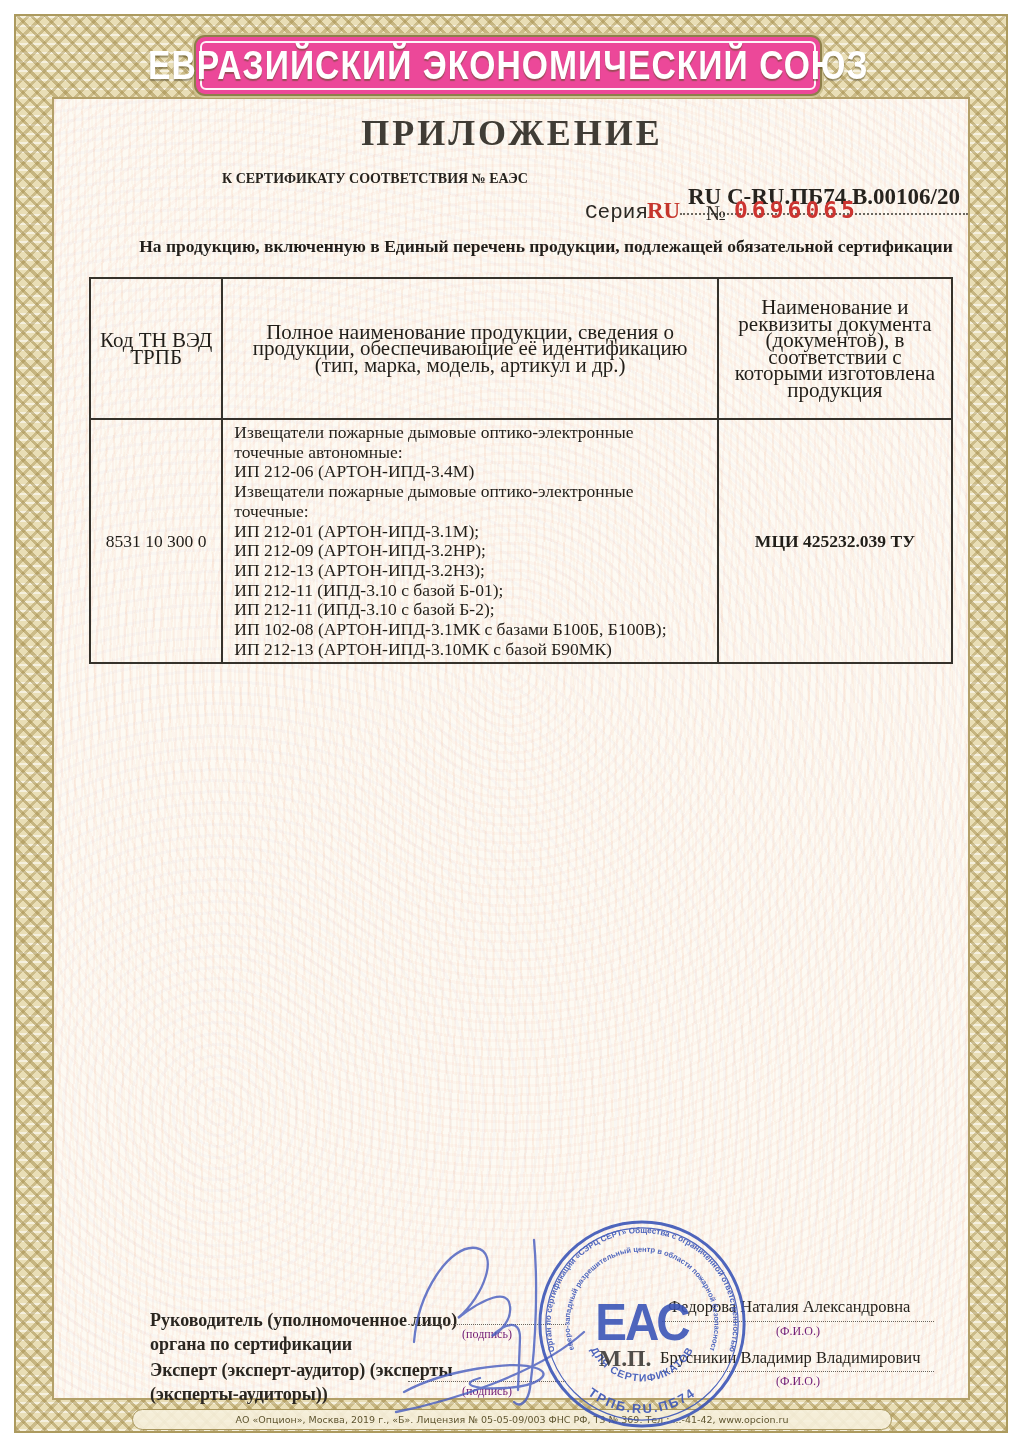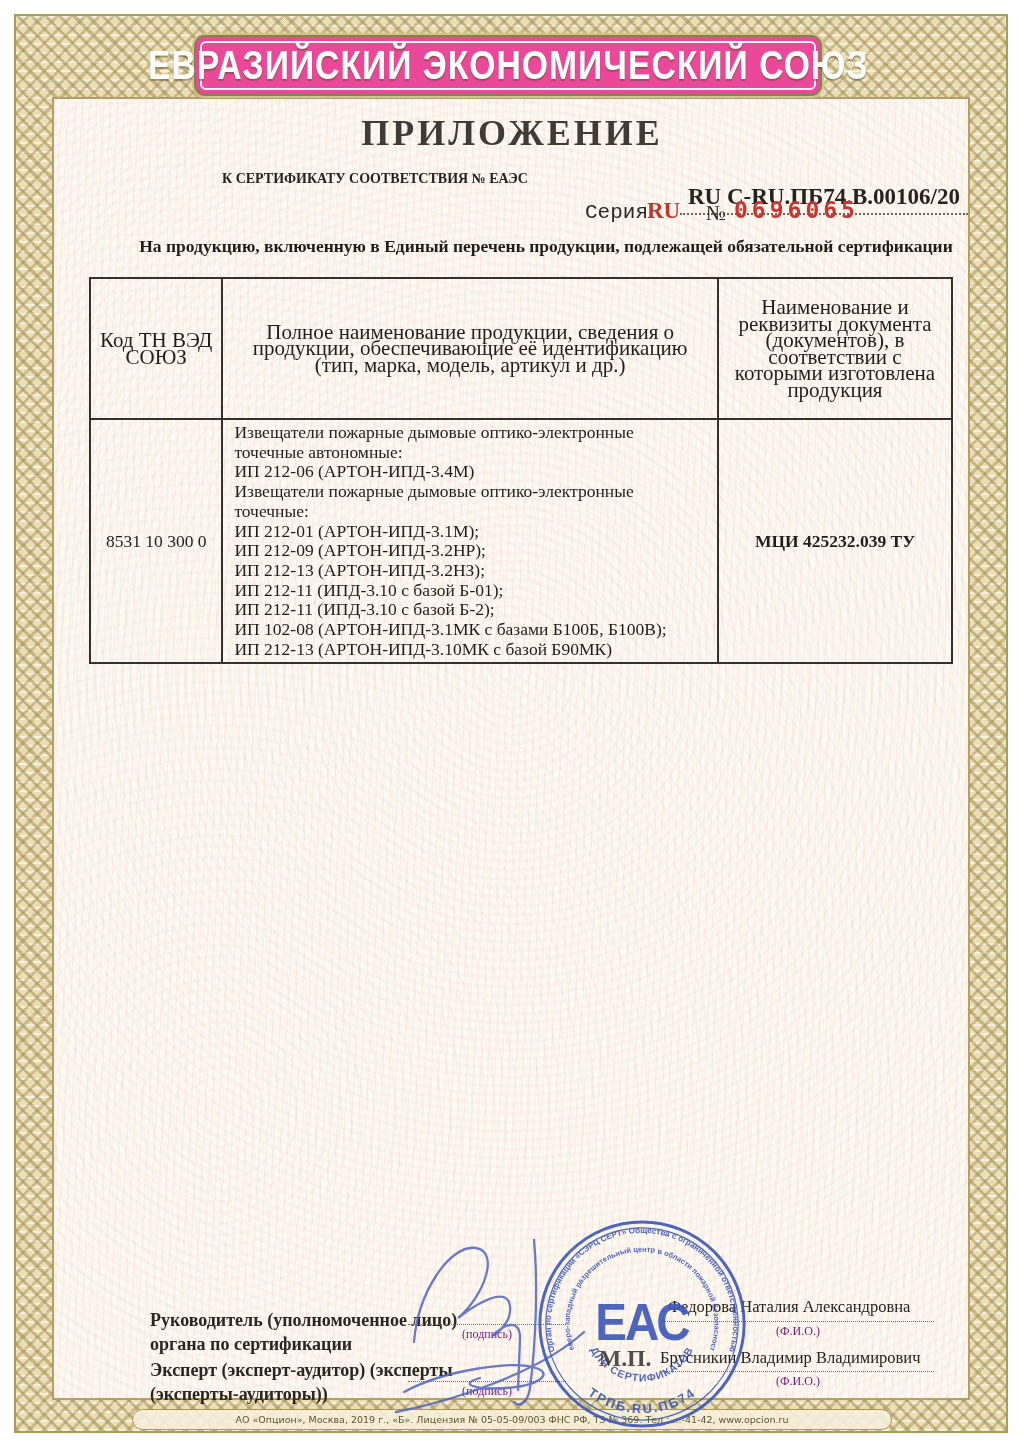--- a/index.html
+++ b/index.html
@@ -131,21 +131,21 @@
   <span class="series-label">Серия</span>
   <span class="series-value">RU</span>
   <span class="number-sign">№</span>
   <span class="form-number">0696065</span>
 
   <div class="doc-subtitle">На продукцию, включенную в Единый перечень продукции, подлежащей обязательной сертификации</div>
 
   <table class="doc-table">
     <thead>
       <tr>
-        <th class="col-code">Код ТН ВЭД СОЮЗ</th>
+        <th class="col-code">Код ТН ВЭД ТРПБ</th>
         <th class="col-product">Полное наименование продукции, сведения о продукции, обеспечивающие её идентификацию (тип, марка, модель, артикул и др.)</th>
         <th class="col-doc">Наименование и реквизиты документа (документов), в соответствии с которыми изготовлена продукция</th>
       </tr>
     </thead>
     <tbody>
       <tr>
         <td class="cell-code">8531 10 300 0</td>
         <td class="cell-product">
           <div class="pline">Извещатели пожарные дымовые оптико-электронные</div>
           <div class="pline">точечные автономные:</div>

